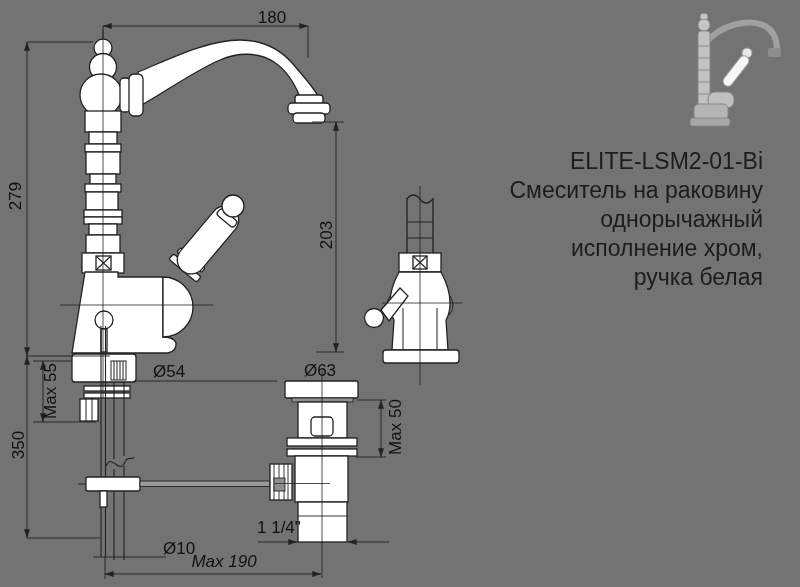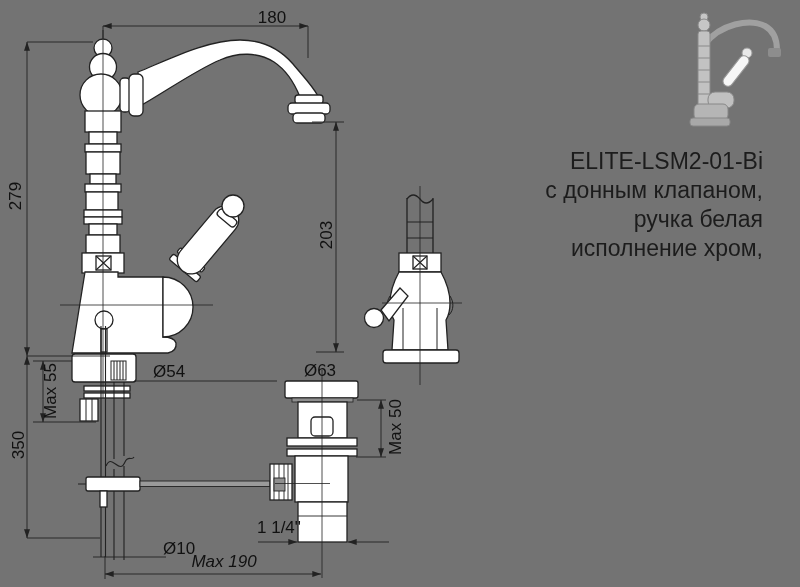--- a/index.html
+++ b/index.html
@@ -190,18 +190,19 @@
   <div class="dim vert" style="left:292px;top:225px;">203</div>
   <div class="dim" style="left:153px;top:362px;">Ø54</div>
   <div class="dim ctr" style="left:292px;top:361px;width:56px;">Ø63</div>
   <div class="dim vert" style="left:361px;top:417px;">Max 50</div>
   <div class="dim" style="left:257px;top:518px;">1 1/4"</div>
   <div class="dim" style="left:135px;top:539px;margin-left:28px;">Ø10</div>
   <div class="dim ctr" style="left:174px;top:552px;width:100px;font-style:italic;">Max 190</div>
 
   <div class="desc">
     <div>ELITE-LSM2-01-Bi</div>
-    <div>с донным клапаном,</div>
+    <div>Смеситель на раковину</div>
+    <div>однорычажный</div>
+    <div>исполнение хром,</div>
     <div>ручка белая</div>
-    <div>исполнение хром,</div>
   </div>
 
 </div>
 
 </body></html>

